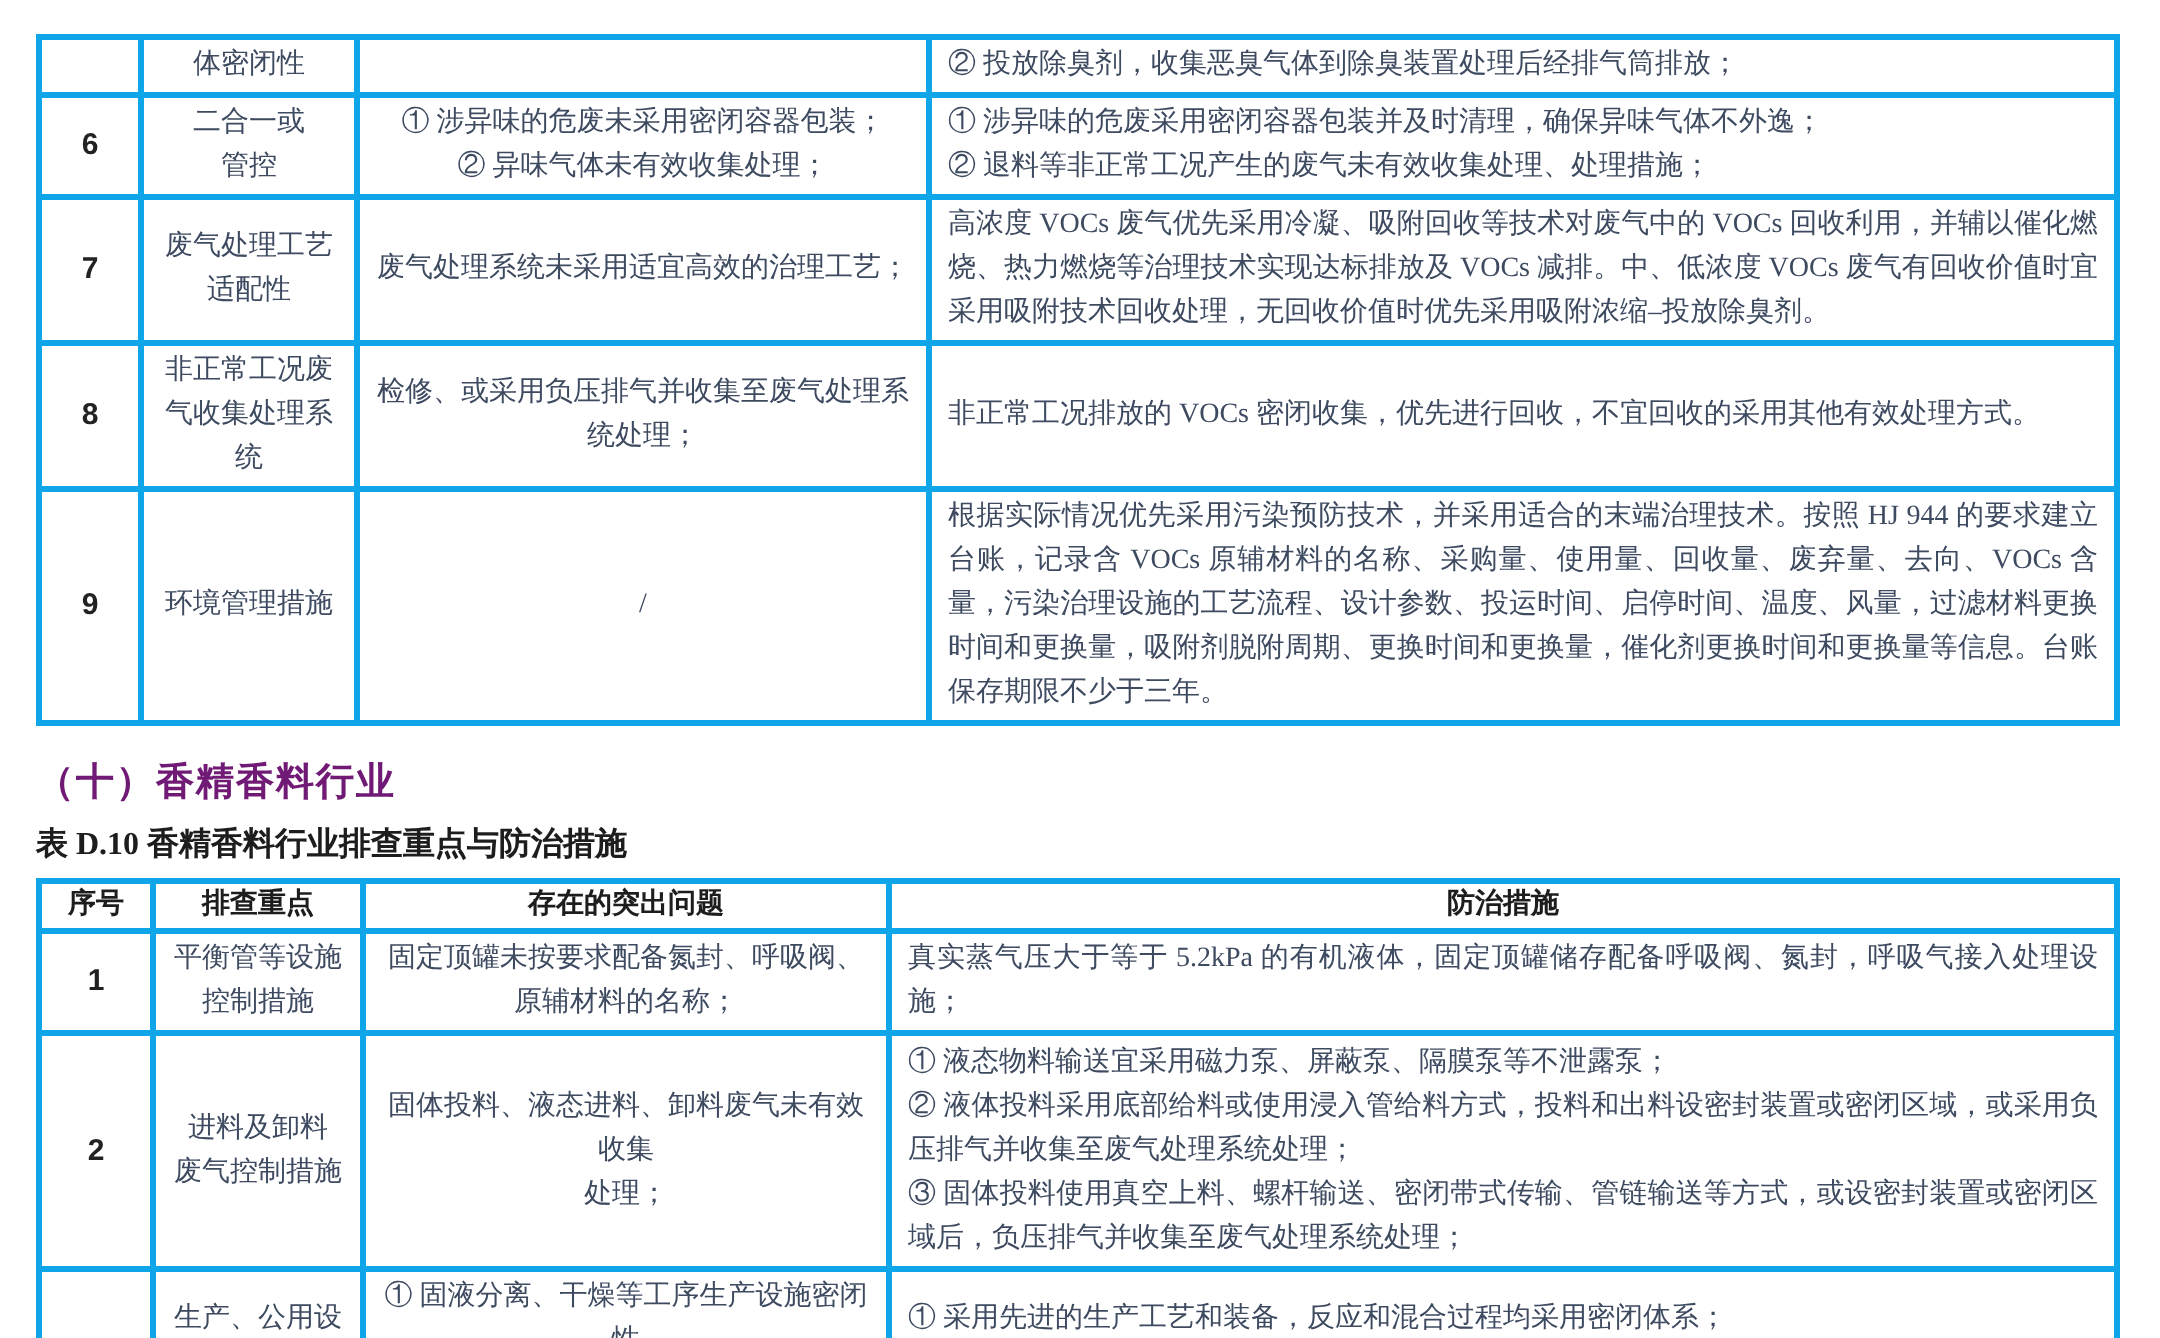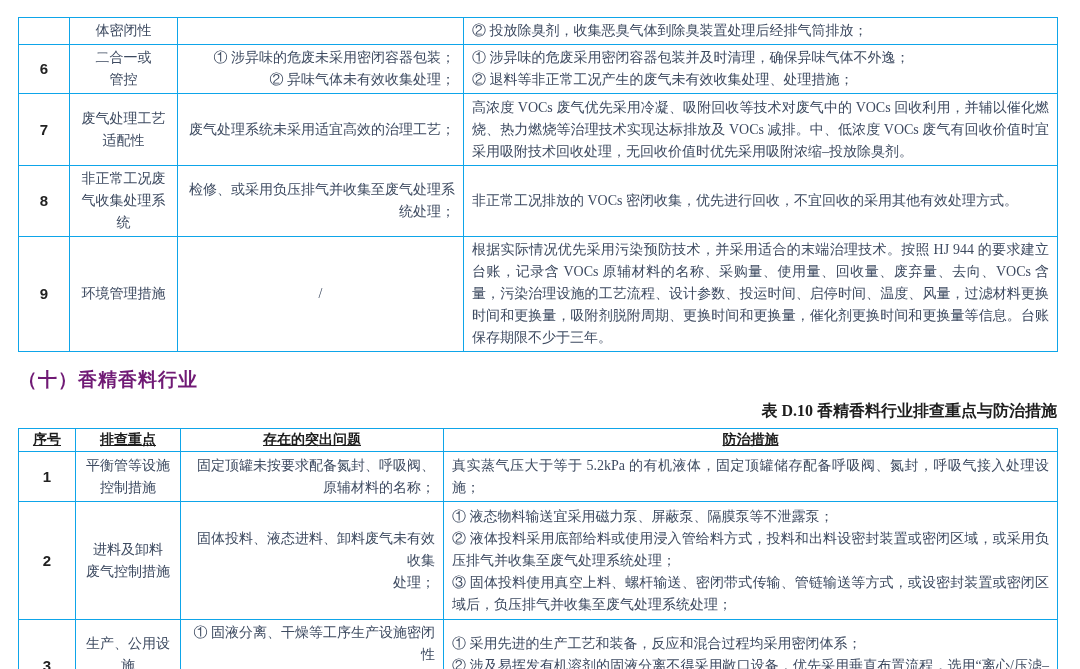--- a/index.html
+++ b/index.html
@@ -12,60 +12,59 @@
     overflow:hidden;
   }
   table{
     border-collapse:collapse;
     table-layout:fixed;
     margin-left:18px;
   }
   .t1{margin-top:17px;width:1039px;}
   .t2{width:1039px;}
   td,th{
-    border:1px solid #0ea5e9;
+    border:3px solid #0ea5e9;
     font-size:14px;
     padding:2px 8px;
     vertical-align:middle;
     white-space:pre-line;
     line-height:22px;
     word-break:break-all;
   }
   .num{
     text-align:center;
     font-family:"Liberation Sans","DejaVu Sans",sans-serif;
     font-weight:bold;
     color:#222222;
     font-size:15px;
     white-space:normal;
   }
   .focus{text-align:center;}
-  .prob{text-align:right;}
+  .prob{text-align:center;}
   .prob.center{text-align:center;}
   .meas{text-align:justify;}
   th{
     font-weight:bold;
     color:#1d1d1d;
     text-align:center;
     font-size:14px;
     line-height:18px;
     padding:2px 4px;
-    text-decoration:underline;
   }
   .section-heading{
     margin:15px 0 0 18px;
     font-size:19px;
     font-weight:bold;
     color:#701a75;
     letter-spacing:1px;
   }
   .table-title{
     width:1039px;
     margin:8px 0 6px 18px;
-    text-align:right;
+    text-align:left;
     font-size:16px;
     font-weight:bold;
     color:#1d1d1d;
   }
 </style>
 </head>
 <body>
 
 <div class="page">
 

